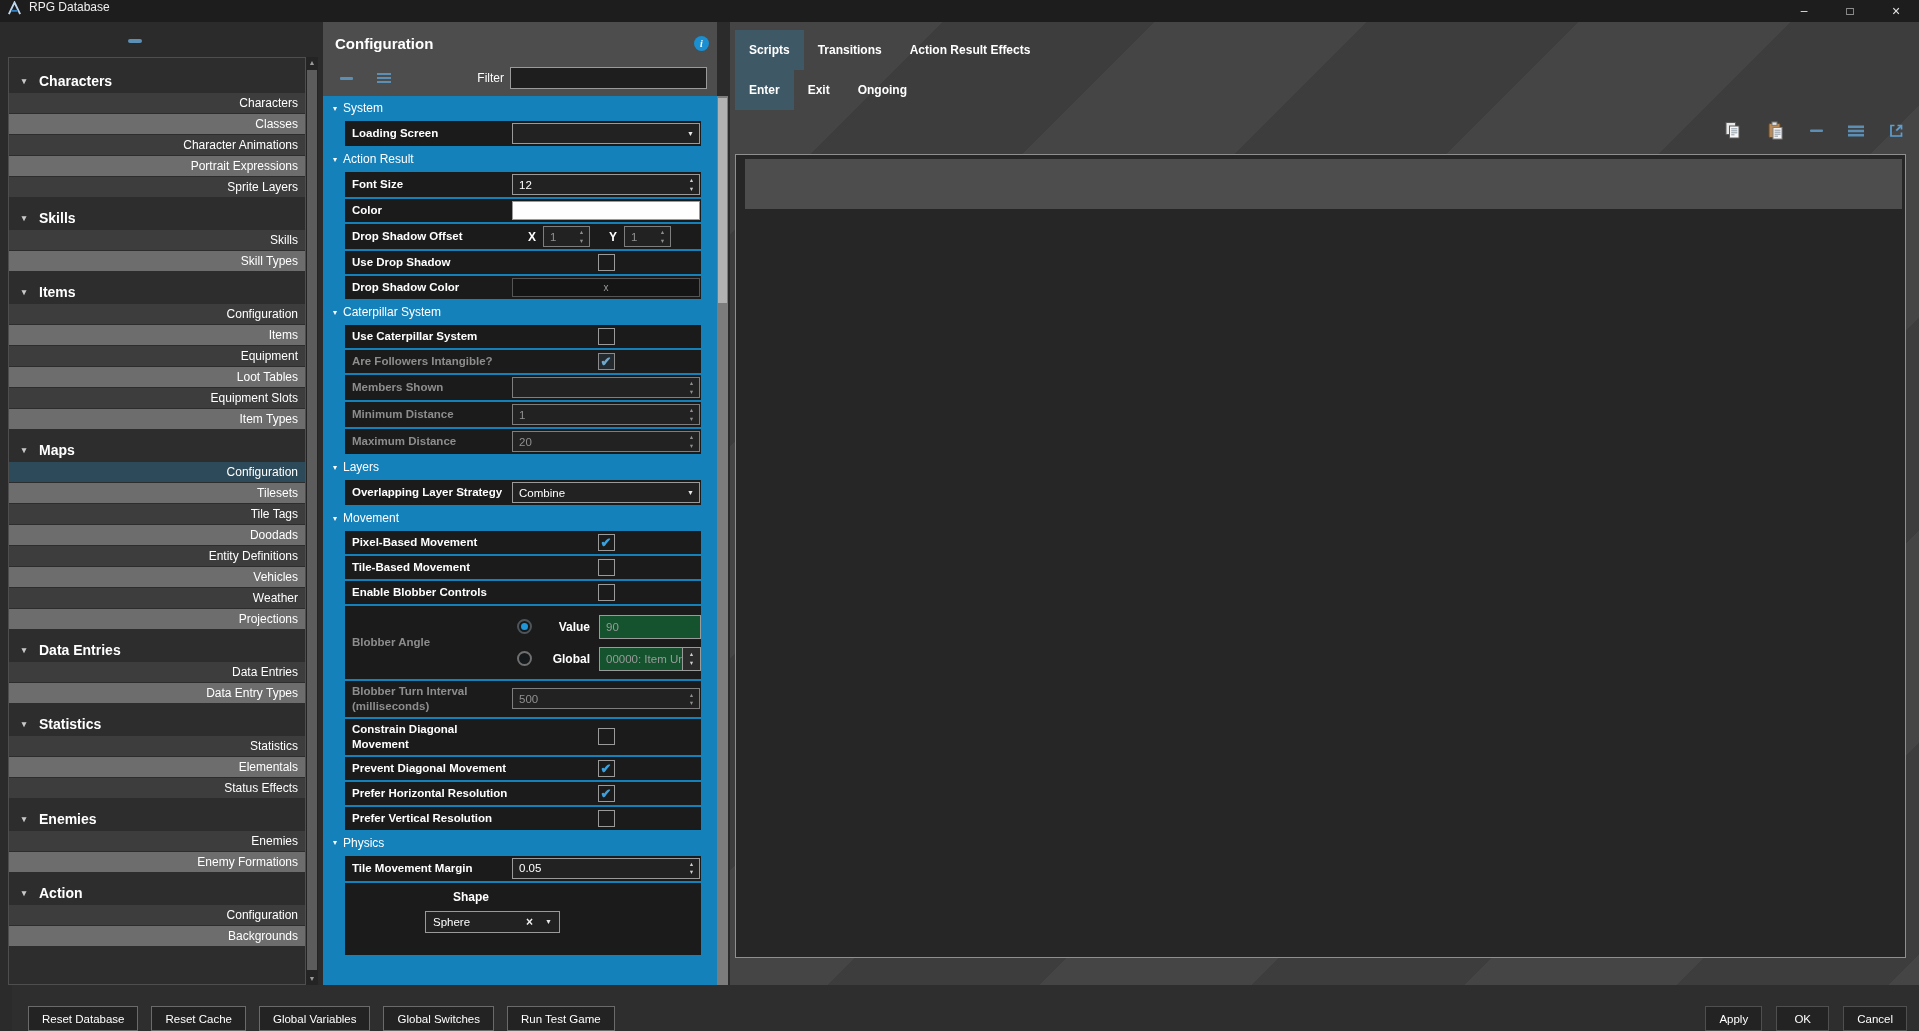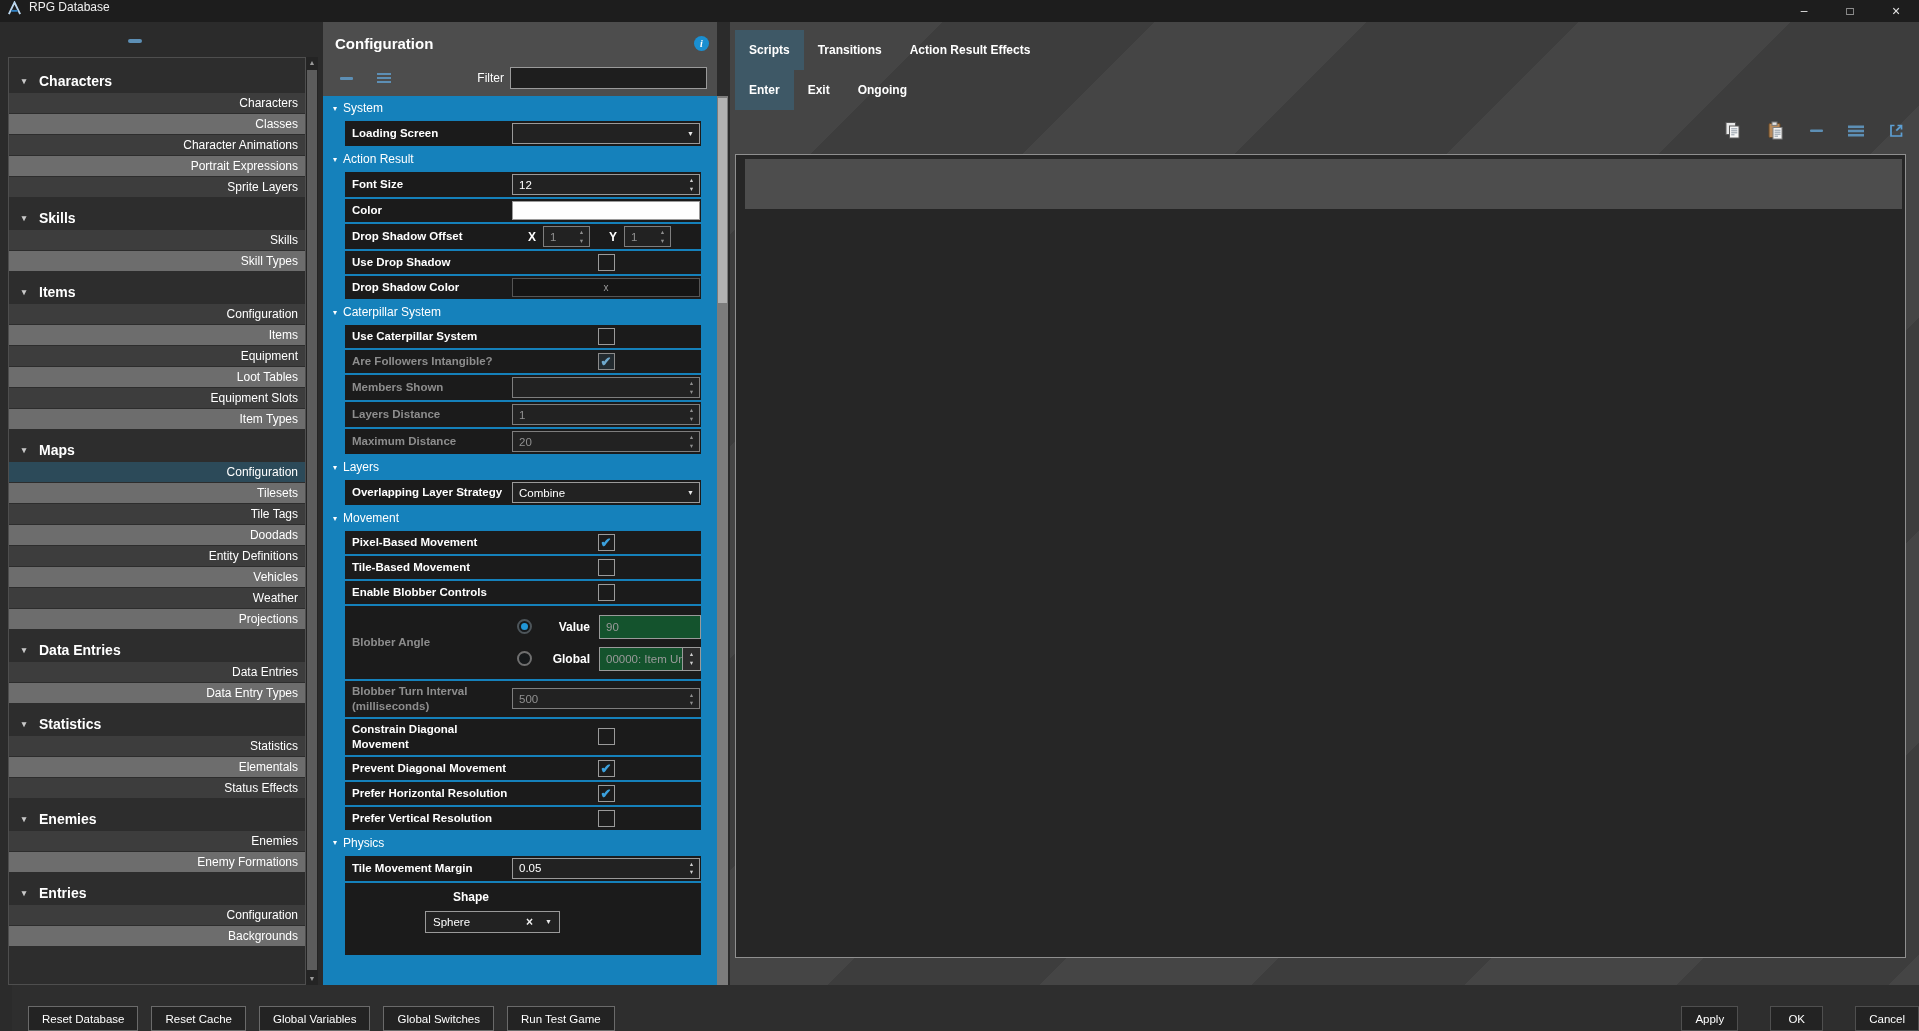--- a/index.html
+++ b/index.html
@@ -97,21 +97,21 @@
   .tab{height:40px;display:flex;align-items:center;padding:0 14px;font-size:12px;font-weight:bold;color:#fff;}
   .tab.selected{background:#3e5866;}
   .rtoolbar{position:absolute;top:99px;right:14px;display:flex;align-items:center;gap:24px;}
   .rt-icon{display:flex;align-items:center;justify-content:center;}
   .content{position:absolute;left:5px;top:132px;width:1171px;height:804px;border:1px solid #8f8f8f;background:#262626;}
   .content-header{position:absolute;left:9px;top:4px;right:3px;height:50px;background:#4d4d4d;}
 
   
   .footer{position:absolute;left:12px;top:985px;width:1919px;height:46px;background:#2e2e2e;display:flex;align-items:flex-end;z-index:10;}
   .fleft{display:flex;gap:13px;margin-left:16px;}
-  .fright{display:flex;gap:32px;margin-left:auto;margin-right:12px;}
+  .fright{display:flex;gap:14px;margin-left:auto;margin-right:24px;}
   .fbtn{height:25px;background:#232323;border:1px solid #6a6a6a;color:#fff;font-size:11.5px;font-family:"Liberation Sans",sans-serif;display:flex;align-items:center;justify-content:center;padding:0 13px;white-space:nowrap;}
   .fright .fbtn{border-color:#4f4f4f;min-width:53px;}
 </style>
 </head>
 <body>
 
 <div class="titlebar">
   <div class="logo">
     <svg width="15" height="15" viewBox="0 0 16 16">
       <path d="M2 14 L8 1.5 L14 14" fill="none" stroke="#bcd7ee" stroke-width="2"></path>
@@ -180,21 +180,21 @@
     <div class="sb-item alt">Elementals</div>
     <div class="sb-item">Status Effects</div>
     <div class="sb-group-header">
       <span class="chev">▾</span>
       <span>Enemies</span>
     </div>
     <div class="sb-item">Enemies</div>
     <div class="sb-item alt">Enemy Formations</div>
     <div class="sb-group-header">
       <span class="chev">▾</span>
-      <span>Entries</span>
+      <span>Action</span>
     </div>
     <div class="sb-item">Configuration</div>
     <div class="sb-item alt">Backgrounds</div>
   </div>
 <div class="sb-scroll">
   <span class="sarr top">▲</span>
   <div class="sb-thumb"></div>
   <span class="sarr bottom">▼</span>
 </div>
 
@@ -294,21 +294,21 @@
       <div class="trow">
         <div class="tlabel dis">Members Shown</div>
         <div class="tctrl">
           <div class="spin dis">
             <span></span>
             <span class="arrows">▲<br>▼</span>
           </div>
         </div>
       </div>
       <div class="trow">
-        <div class="tlabel dis">Layers Distance</div>
+        <div class="tlabel dis">Minimum Distance</div>
         <div class="tctrl">
           <div class="spin dis">
             <span>1</span>
             <span class="arrows">▲<br>▼</span>
           </div>
         </div>
       </div>
       <div class="trow">
         <div class="tlabel dis">Maximum Distance</div>
         <div class="tctrl">

